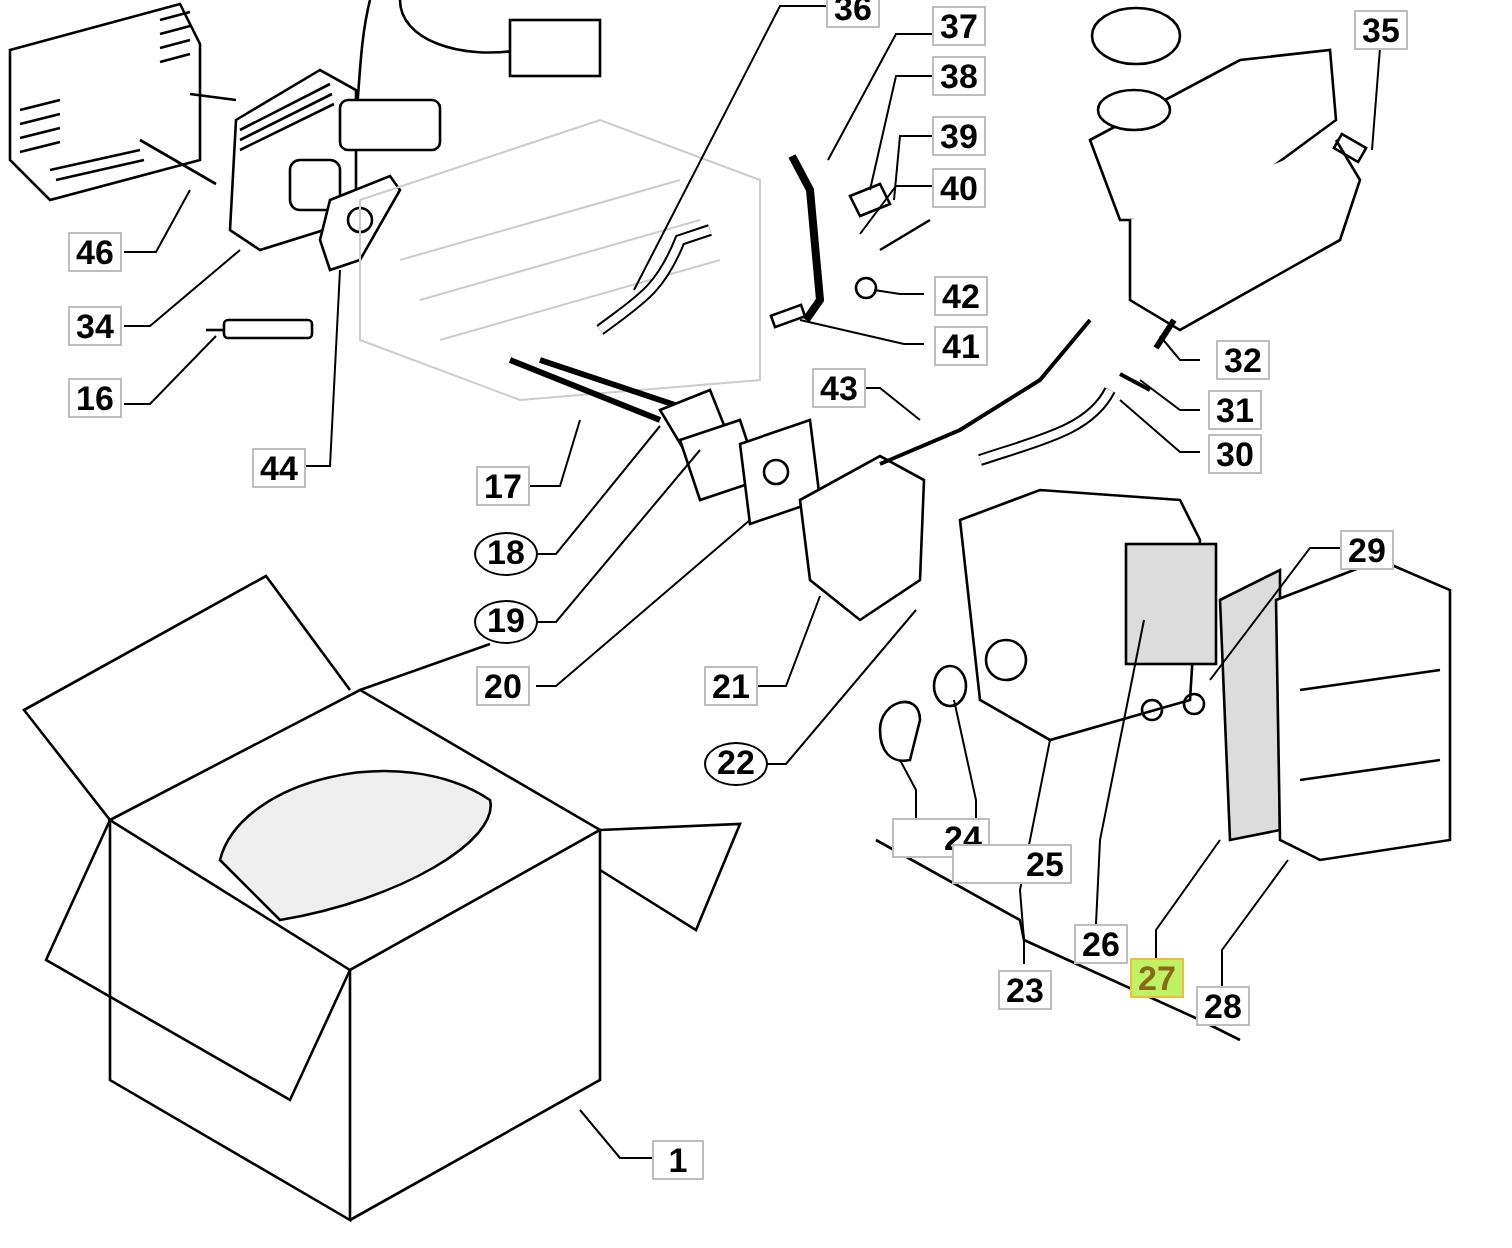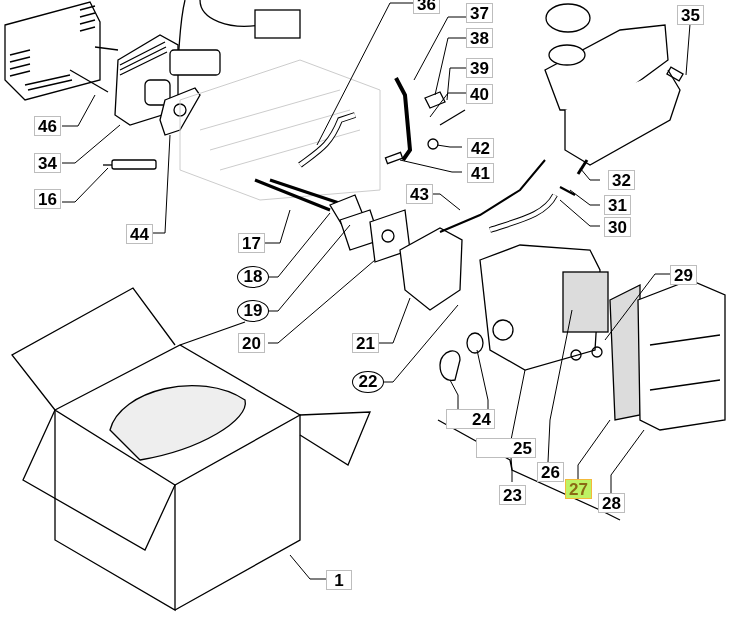--- a/index.html
+++ b/index.html
@@ -170,19 +170,19 @@
 <div class="lbl" style="left:34px;top:189px;">16</div>
 <div class="lbl" style="left:126px;top:224px;">44</div>
 <div class="lbl" style="left:238px;top:233px;">17</div>
 <div class="lbl circle" style="left:237px;top:266px;">18</div>
 <div class="lbl circle" style="left:237px;top:300px;">19</div>
 <div class="lbl" style="left:238px;top:333px;">20</div>
 <div class="lbl" style="left:352px;top:333px;">21</div>
 <div class="lbl circle" style="left:352px;top:371px;">22</div>
 <div class="lbl" style="left:670px;top:265px;">29</div>
 <div class="lbl" style="left:446px;top:409px;padding-left:25px;">24</div>
-<div class="lbl" style="left:476px;top:438px;padding-left:36px;">25</div>
+<div class="lbl" style="left:476px;top:422px;padding-left:36px;">25</div>
 <div class="lbl" style="left:537px;top:462px;">26</div>
 <div class="lbl hl" style="left:565px;top:479px;">27</div>
 <div class="lbl" style="left:598px;top:493px;">28</div>
 <div class="lbl" style="left:499px;top:485px;">23</div>
 <div class="lbl" style="left:326px;top:570px;">1</div>
 </div>
 
 </body></html>

